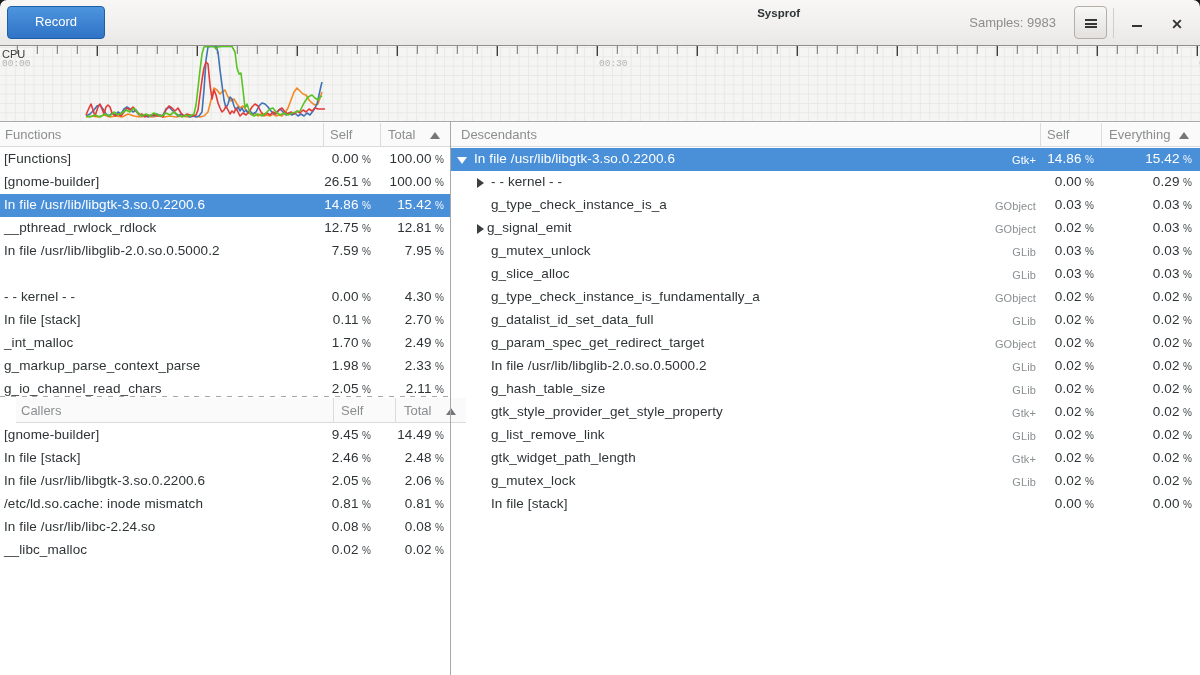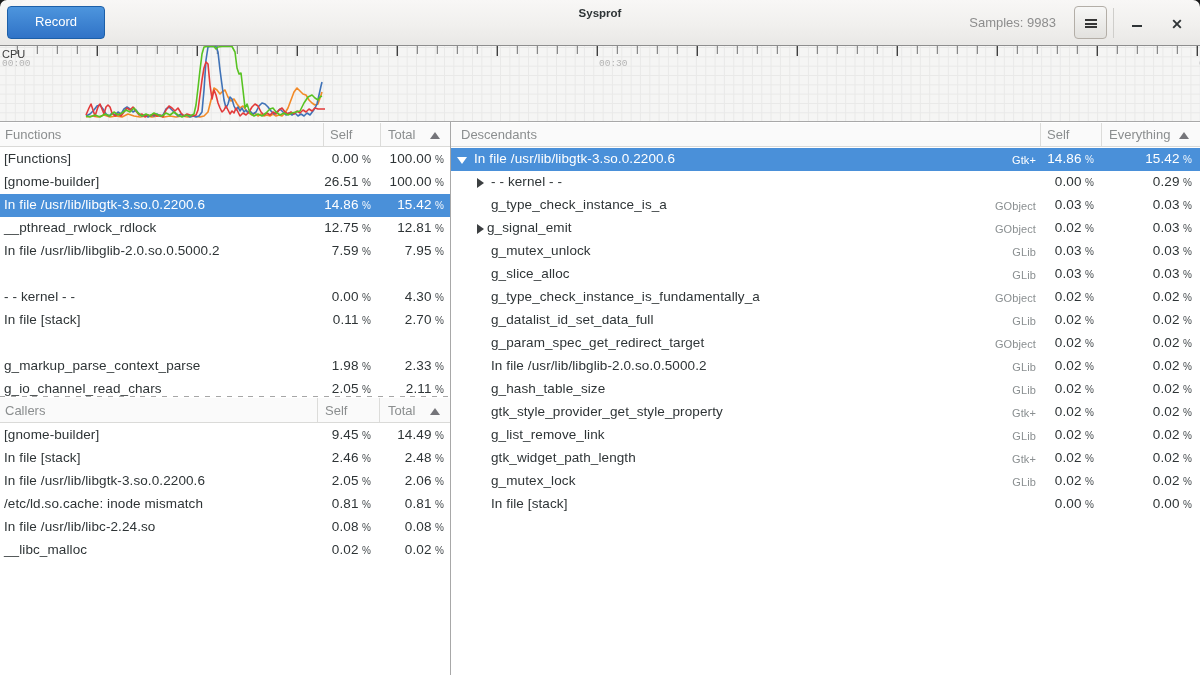--- a/index.html
+++ b/index.html
@@ -15,21 +15,21 @@
   background:linear-gradient(to bottom,#4d95dd,#3073c7);
   color:#fff; font-size:13px; text-align:center; line-height:30px; }
 #btn-app { position:absolute; left:112px; top:6px; width:195px; height:33px;
   border-radius:4px; border:1px solid #b3aea7;
   background:linear-gradient(to bottom,#f7f7f6,#e2e1de);
   color:#2e3436; font-size:13px; text-align:center; line-height:31px;
   padding-right:15px; }
 #btn-app .dd { position:absolute; right:6px; top:15px; width:0; height:0;
   border-left:6.5px solid transparent; border-right:6.5px solid transparent;
   border-top:6px solid #55504a; }
-#title { position:absolute; left:400px; top:0; width:400px; text-align:center; }
+#title { position:absolute; left:400px; top:0; width:400px; text-align:right; }
 #title .t { margin-top:7px; font-size:11.5px; font-weight:bold; color:#2e3436; }
 #title .s { margin-top:3px; font-size:10.4px; color:#8f9293; padding-left:10px; }
 #samples { position:absolute; right:144px; top:15px; font-size:13px; color:#8d8d8d; }
 #btn-menu { position:absolute; left:1074px; top:6px; width:33px; height:33px;
   border-radius:4px; border:1px solid #b3aea7;
   background:linear-gradient(to bottom,#f7f7f6,#e2e1de); }
 #btn-menu i { position:absolute; left:10px; width:12px; height:2.1px; background:#363636; }
 #hdr-sep { position:absolute; left:1113px; top:8px; width:1px; height:30px; background:#cfcecb; }
 #btn-min { position:absolute; left:1132px; top:25px; width:10px; height:2.2px; background:#2f3436; }
 
@@ -138,36 +138,41 @@
     <div class="row" style="top:286px;width:450px">
       <span class="nm" style="left:4px">- - kernel - -</span>
       <span class="val " style="right:79px">0.00<span class="pct">%</span></span>
       <span class="val " style="right:6px">4.30<span class="pct">%</span></span>
     </div>
     <div class="row" style="top:309px;width:450px">
       <span class="nm" style="left:4px">In file [stack]</span>
       <span class="val " style="right:79px">0.11<span class="pct">%</span></span>
       <span class="val " style="right:6px">2.70<span class="pct">%</span></span>
     </div>
+    <div class="row" style="top:332px;width:450px">
+      <span class="nm" style="left:4px">_int_malloc</span>
+      <span class="val " style="right:79px">1.70<span class="pct">%</span></span>
+      <span class="val " style="right:6px">2.49<span class="pct">%</span></span>
+    </div>
     <div class="row" style="top:355px;width:450px">
       <span class="nm" style="left:4px">g_markup_parse_context_parse</span>
       <span class="val " style="right:79px">1.98<span class="pct">%</span></span>
       <span class="val " style="right:6px">2.33<span class="pct">%</span></span>
     </div>
     <div class="row" style="top:378px;width:450px">
       <span class="nm" style="left:4px">g_io_channel_read_chars</span>
       <span class="val " style="right:79px">2.05<span class="pct">%</span></span>
       <span class="val " style="right:6px">2.11<span class="pct">%</span></span>
     </div>
 
   <div id="hsplit">
       <i></i>
     </div>
 
-  <div class="thead" style="left:0;top:398px;width:450px;height:25px">
+  <div class="thead" style="left:16px;top:398px;width:450px;height:25px">
     <span style="left:5px;top:5px">Callers</span>
     <span style="left:325px;top:5px">Self</span>
     <span style="left:388px;top:5px">Total</span>
     <div class="vsep" style="left:317px;height:24px"></div>
     <div class="vsep" style="left:379px;height:24px"></div>
     <div class="sortarr" style="left:430px;top:10px"></div>
   </div>
   <div class="row" style="top:424px;width:450px">
       <span class="nm" style="left:4px">[gnome-builder]</span>
       <span class="val " style="right:79px">9.45<span class="pct">%</span></span>

